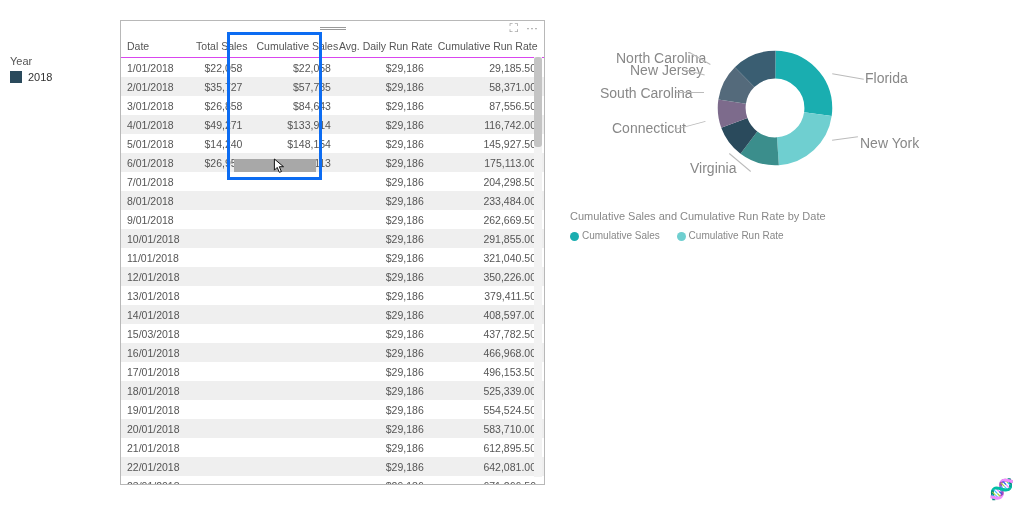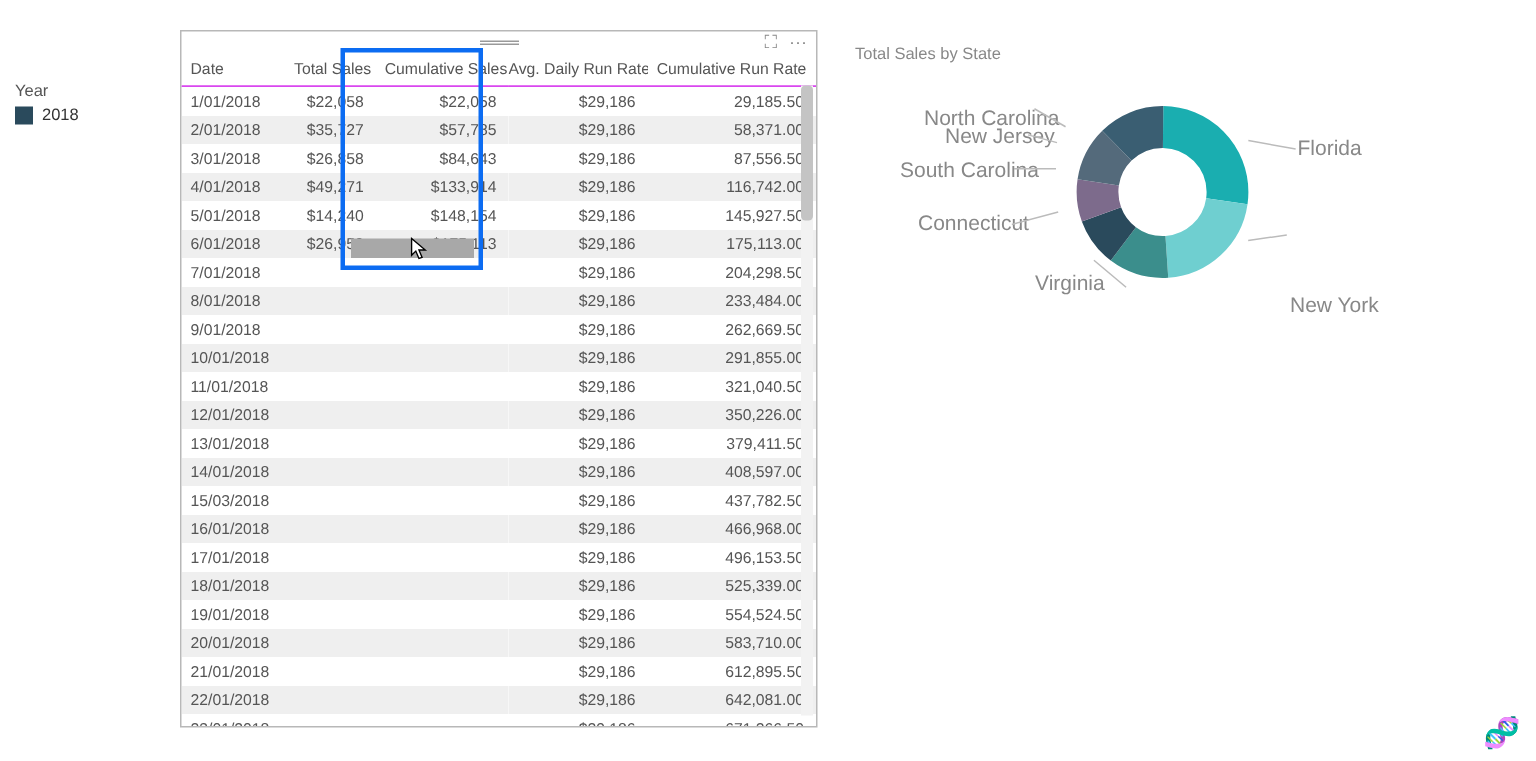--- a/index.html
+++ b/index.html
@@ -355,46 +355,50 @@
   </div>
 </div>
 
 <div class="hover-cell"></div>
 <div class="col-highlight"></div>
 <svg class="cursor" viewBox="0 0 20 24">
   <path d="M2 2 L2 18 L6 14 L9 21 L12 20 L9 13 L15 13 Z" fill="#fff" stroke="#000" stroke-width="1.3"></path>
 </svg>
 
 <div class="donut-visual">
-  <div class="chart-title">Total Sales by State</div>
   <div class="donut-wrap">
     <svg class="donut-svg" viewBox="0 0 42 42">
 
       <circle cx="21" cy="21" r="14" fill="transparent" stroke="#1aaeb0" stroke-width="9" stroke-dasharray="24 64" stroke-dashoffset="22"></circle>
       <circle cx="21" cy="21" r="14" fill="transparent" stroke="#6fcfd0" stroke-width="9" stroke-dasharray="19 69" stroke-dashoffset="-2"></circle>
       <circle cx="21" cy="21" r="14" fill="transparent" stroke="#3b8e8c" stroke-width="9" stroke-dasharray="10 78" stroke-dashoffset="-21"></circle>
       <circle cx="21" cy="21" r="14" fill="transparent" stroke="#2a4a5c" stroke-width="9" stroke-dasharray="8 80" stroke-dashoffset="-31"></circle>
       <circle cx="21" cy="21" r="14" fill="transparent" stroke="#7d6b8c" stroke-width="9" stroke-dasharray="7 81" stroke-dashoffset="-39"></circle>
       <circle cx="21" cy="21" r="14" fill="transparent" stroke="#546a7b" stroke-width="9" stroke-dasharray="9 79" stroke-dashoffset="-46"></circle>
       <circle cx="21" cy="21" r="14" fill="transparent" stroke="#3a5e72" stroke-width="9" stroke-dasharray="11 77" stroke-dashoffset="-55"></circle>
     </svg>
     <span class="donut-label" style="left:46px; top:20px;">North Carolina</span>
     <span class="donut-label" style="left:60px; top:32px;">New Jersey</span>
     <span class="donut-label" style="left:30px; top:55px;">South Carolina</span>
     <span class="donut-label" style="left:42px; top:90px;">Connecticut</span>
     <span class="donut-label" style="left:120px; top:130px;">Virginia</span>
-    <span class="donut-label" style="left:290px; top:105px;margin-top:40px;">New York</span>
+    <span class="donut-label" style="left:290px; top:105px;">New York</span>
     <span class="donut-label" style="left:295px; top:40px;">Florida</span>
 
     <span class="lbl-line" style="left:118px; top:28px; width:24px; transform:rotate(30deg);"></span>
     <span class="lbl-line" style="left:115px; top:42px; width:20px; transform:rotate(15deg);"></span>
     <span class="lbl-line" style="left:106px; top:62px; width:28px;"></span>
     <span class="lbl-line" style="left:104px; top:95px; width:32px; transform:rotate(-15deg);"></span>
     <span class="lbl-line" style="left:156px; top:132px; width:28px; transform:rotate(40deg);"></span>
     <span class="lbl-line" style="left:262px; top:108px; width:26px; transform:rotate(-8deg);"></span>
     <span class="lbl-line" style="left:262px; top:46px; width:32px; transform:rotate(10deg);"></span>
   </div>
 </div>
 
 <div class="line-visual">
+  <div class="chart-title">Cumulative Sales and Cumulative Run Rate by Date</div>
+  <div class="legend">
+    <span class="item"><span class="dot" style="background:#1aaeb0;"></span><span>Cumulative Sales</span></span>
+    <span class="item"><span class="dot" style="background:#6fcfd0;"></span><span>Cumulative Run Rate</span></span>
+  </div>
 </div>
 
 <div class="dna-icon">🧬</div>
 
 </body></html>

